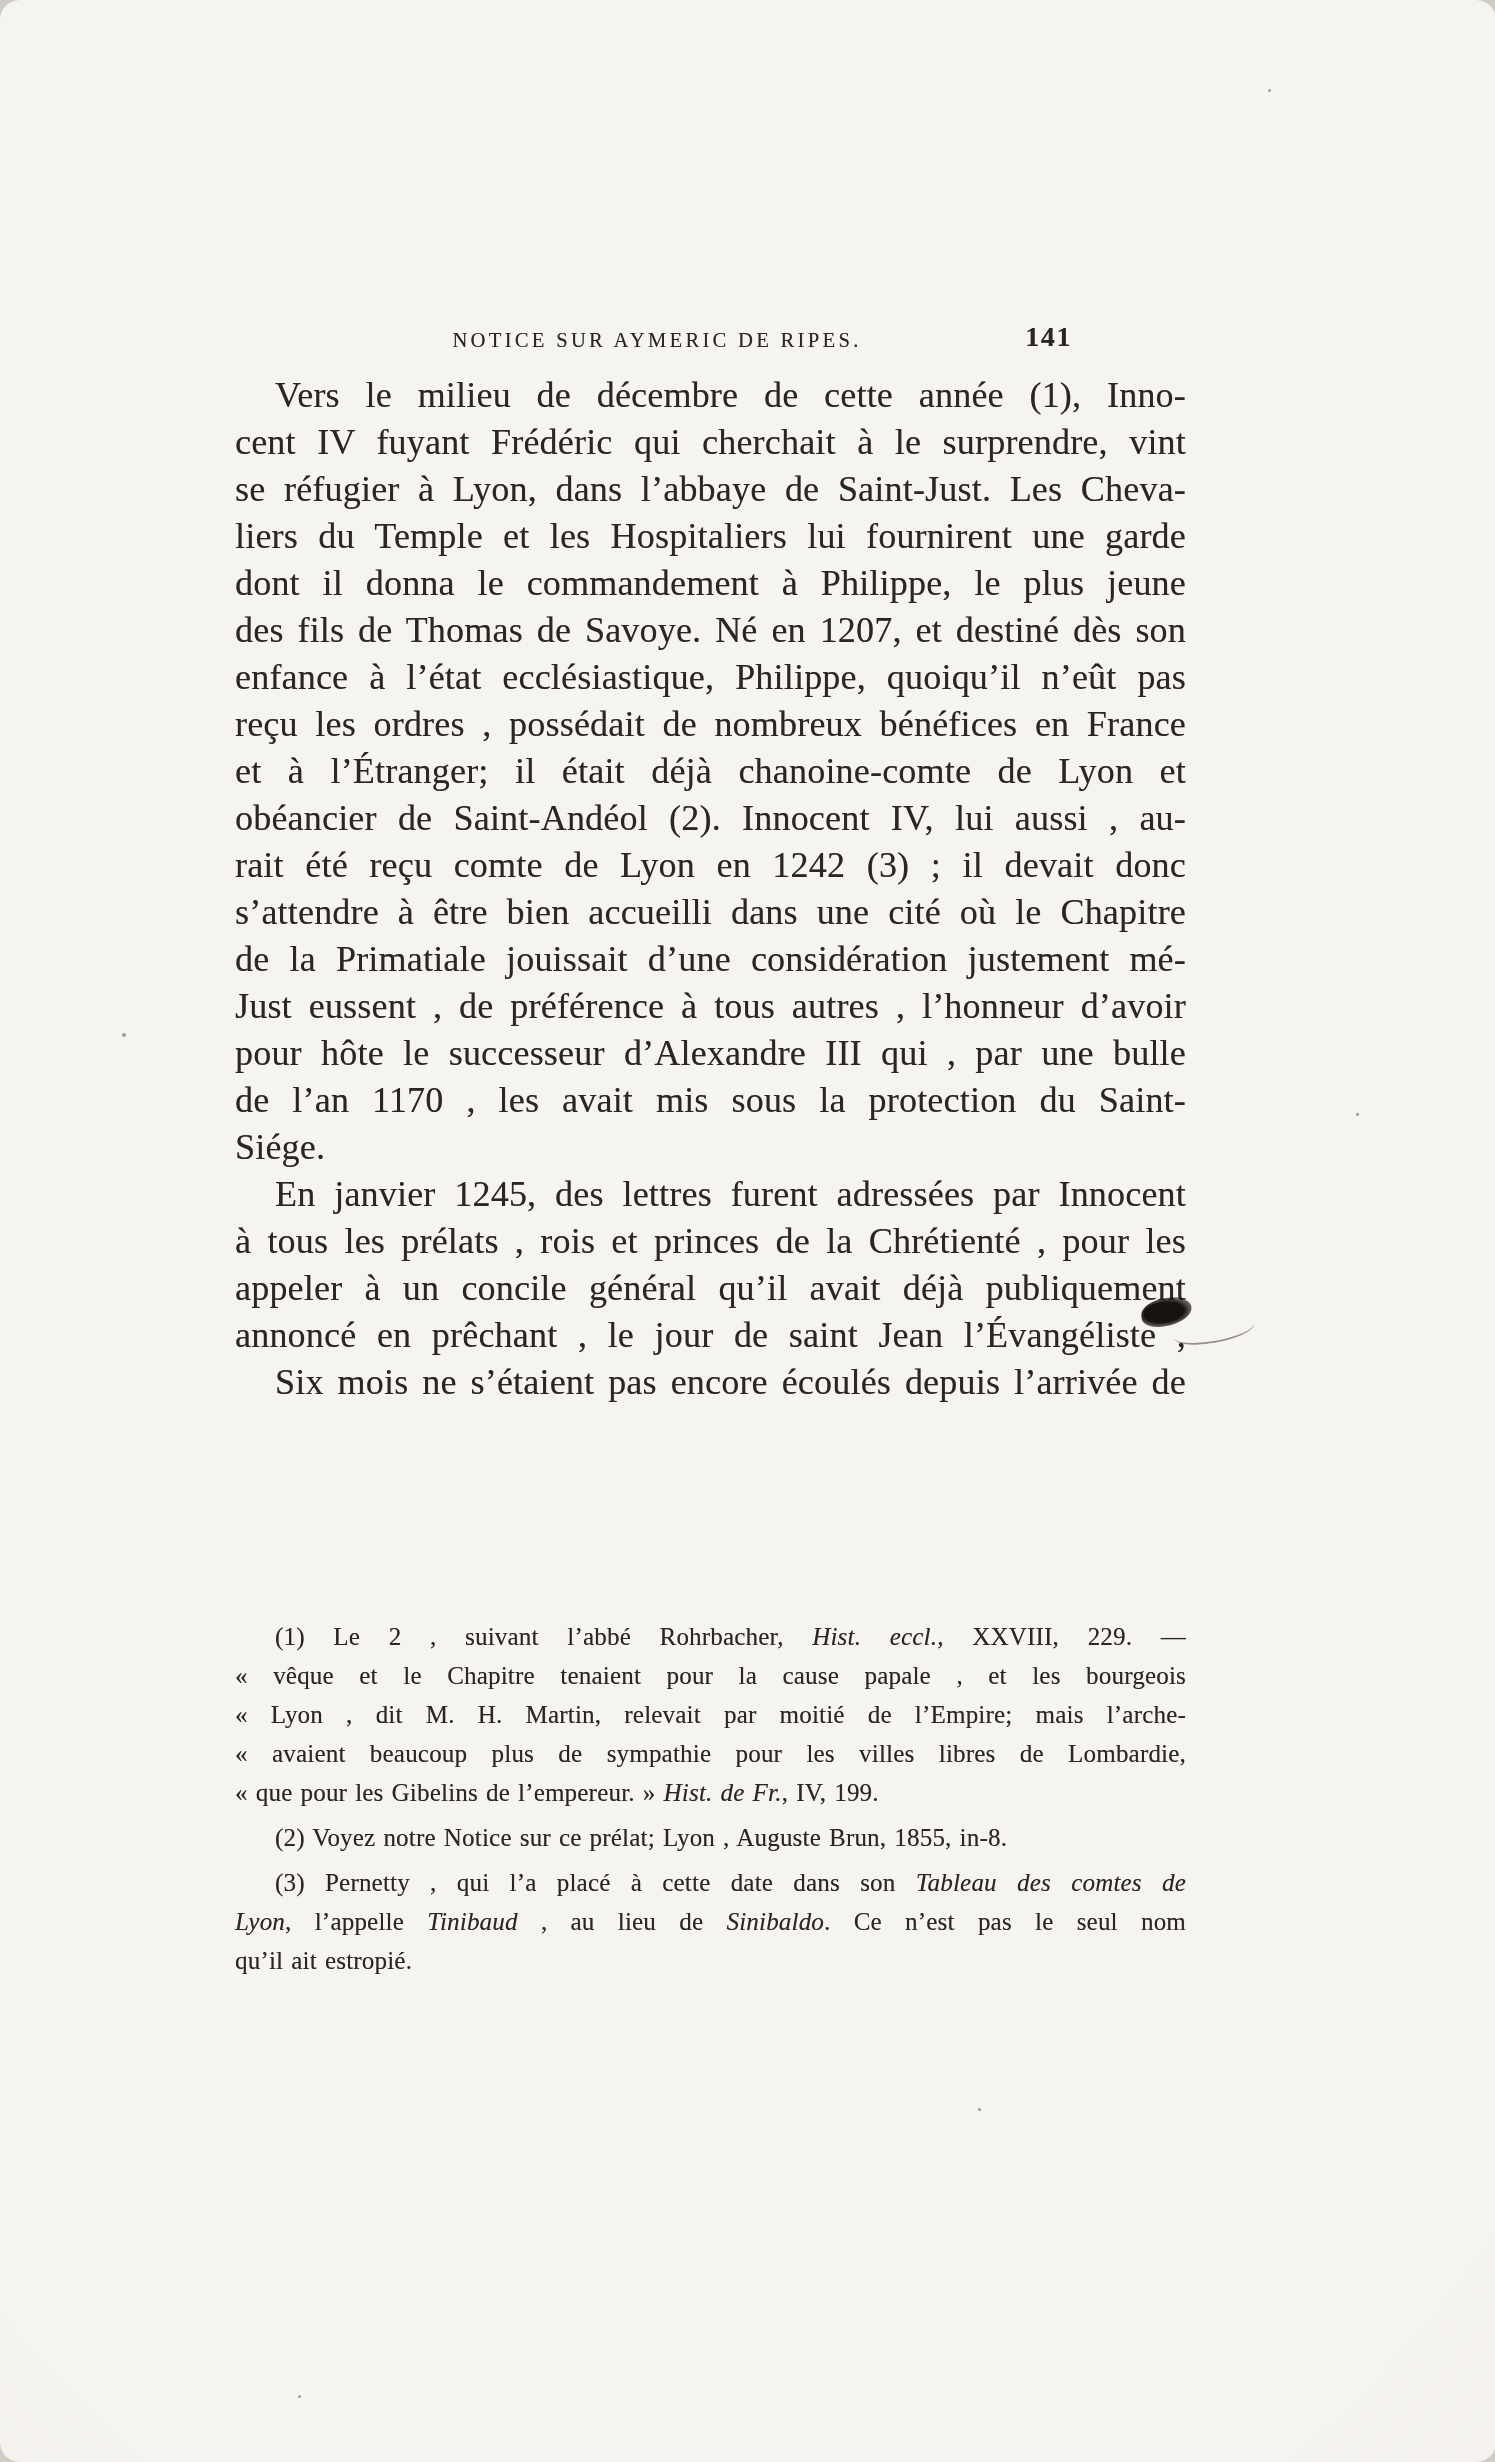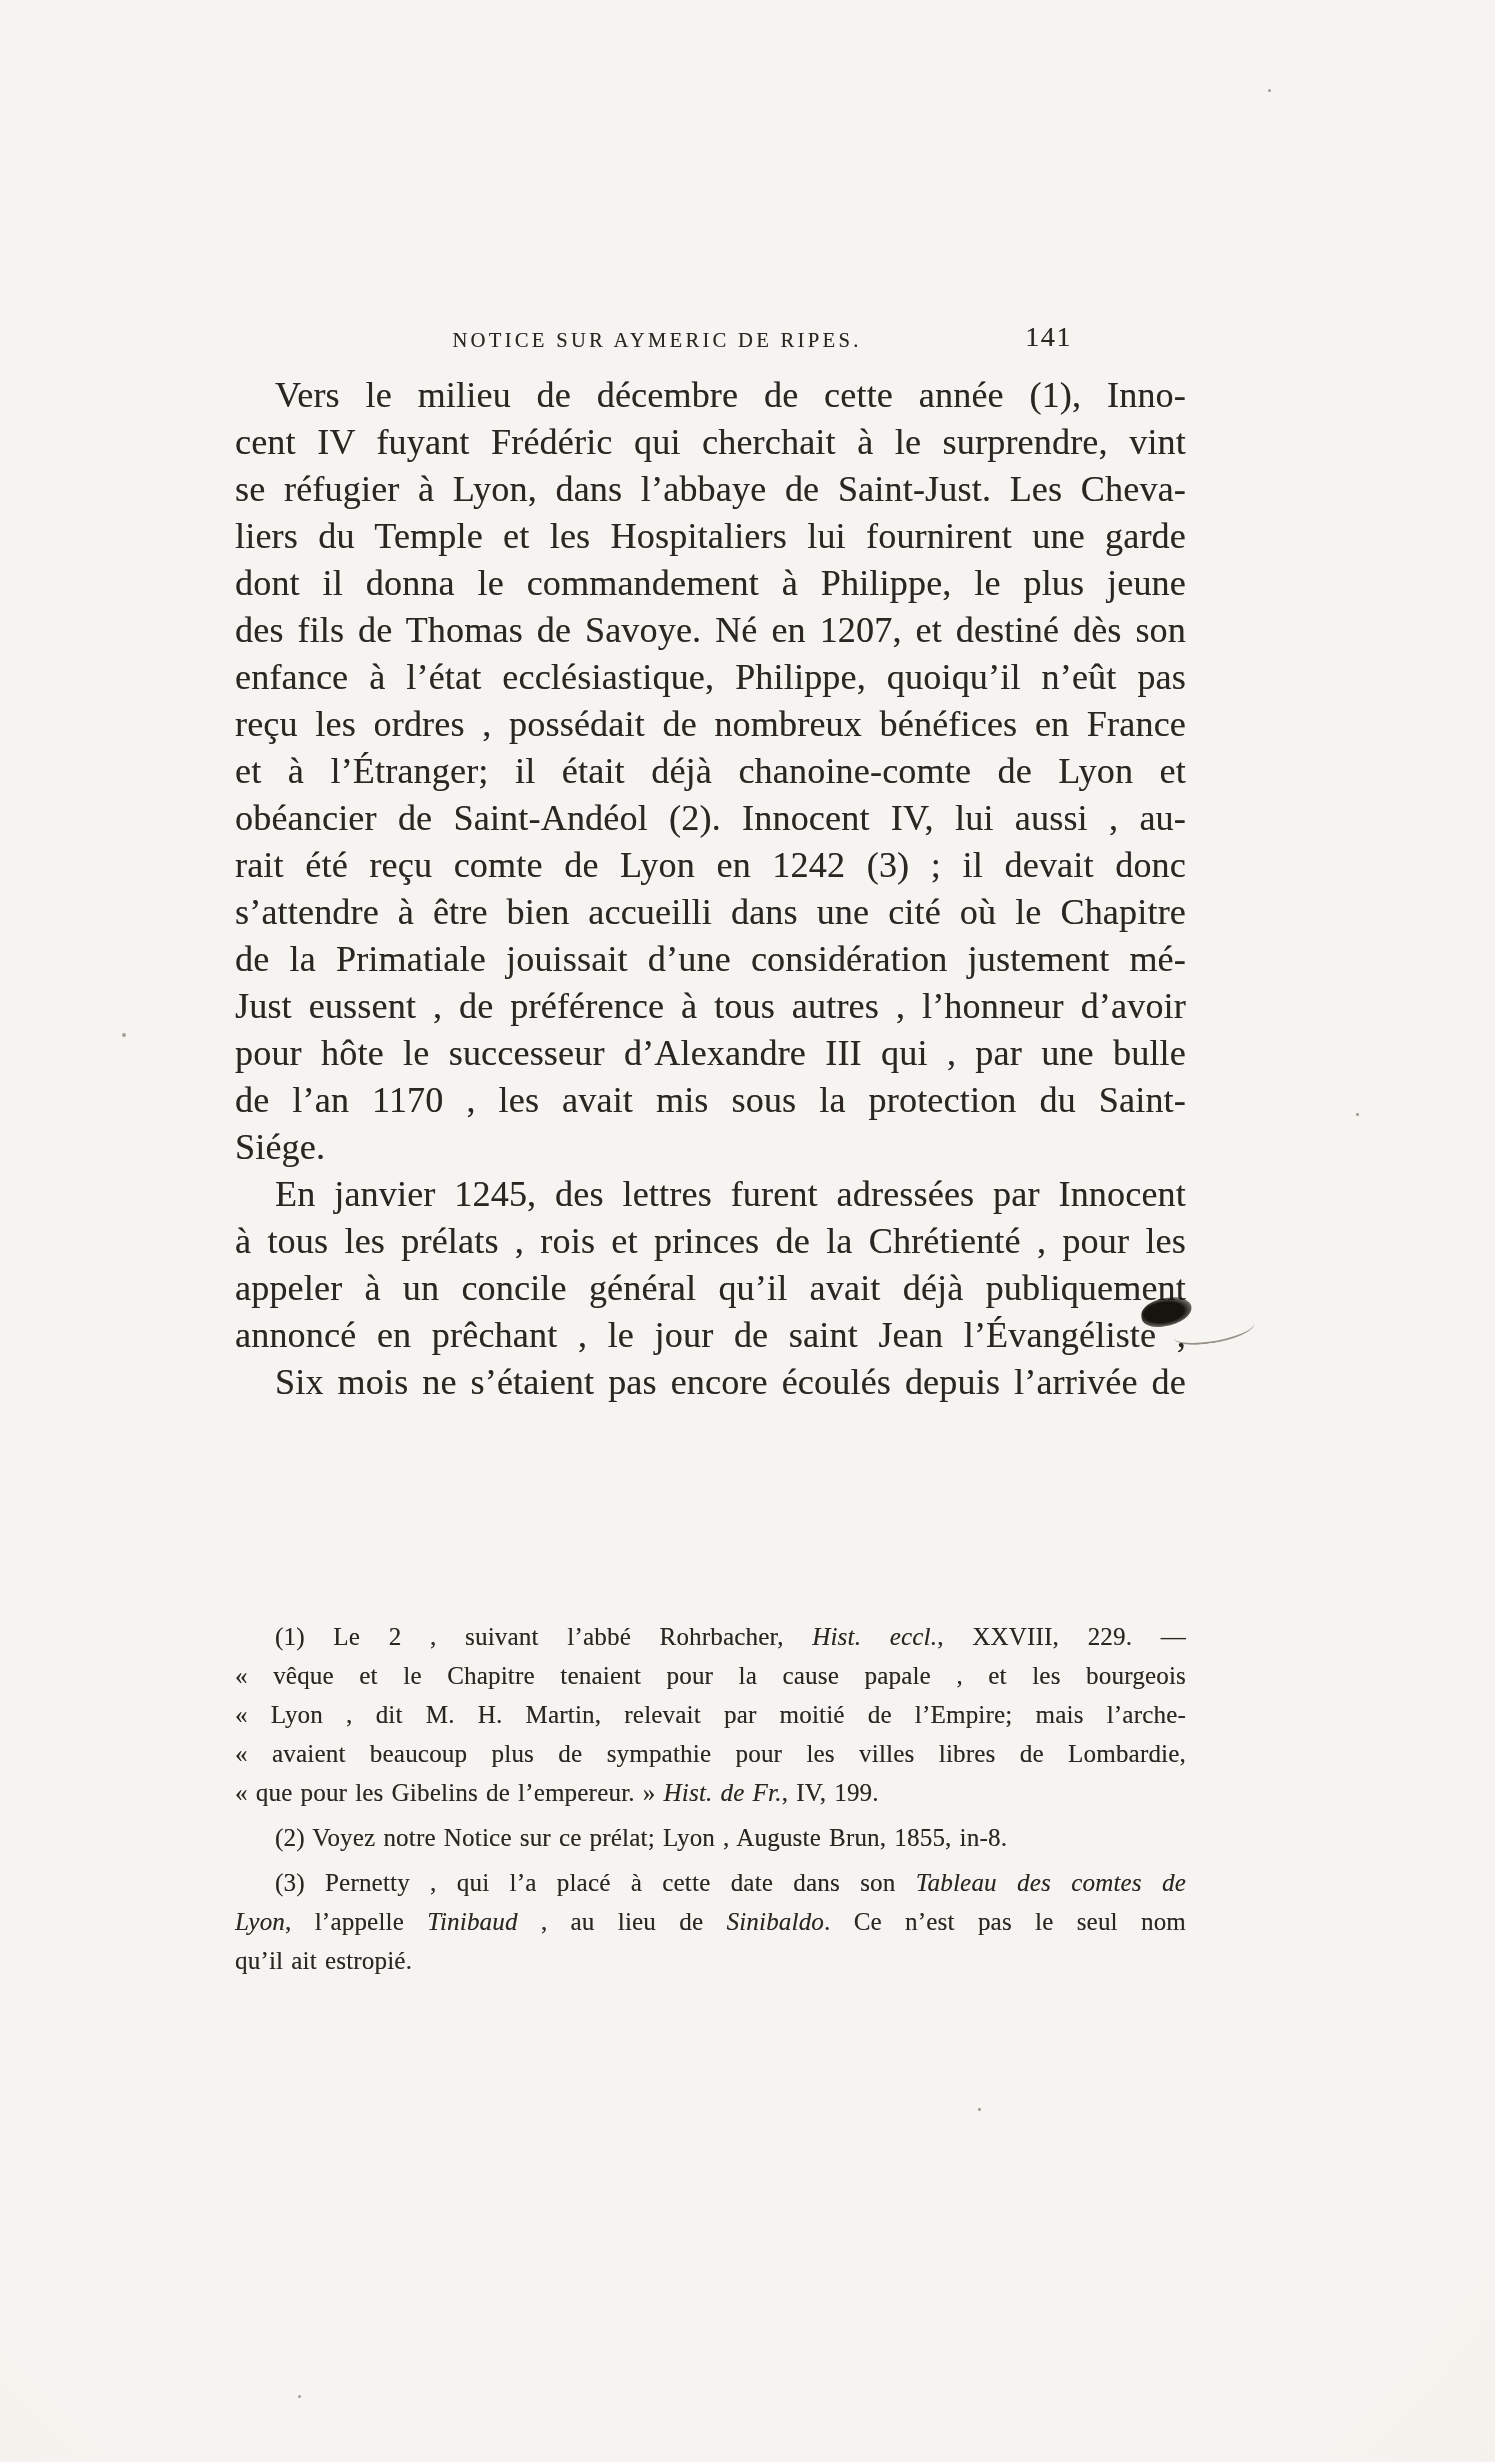--- a/index.html
+++ b/index.html
@@ -12,30 +12,31 @@
     height: 2462px;
     margin: 0 auto;
     background: radial-gradient(ellipse 135% 120% at 48% 42%,
                 var(--paper, #f6f4f0) 55%,
                 var(--paper-edge, #eae6df) 90%,
                 #e1ddd4 100%);
     color: var(--ink, #2b2622);
     font-family: "Liberation Serif", "DejaVu Serif", serif;
     overflow: hidden;
     text-shadow: 0.2px 0.3px 0.3px rgba(43, 38, 34, 0.45);
+    border-radius: 20px;
   }
 
   .header { position: absolute; top: 321px; left: 235px; width: 951px; height: 38px; }
   .running-title {
     position: absolute; left: 422px; top: 8.2px; transform: translateX(-50%);
     font-size: 20.6px; letter-spacing: 3.3px; white-space: nowrap;
   }
   .page-number {
     position: absolute; right: 114px; top: 0;
-    font-size: 28px; letter-spacing: 1.6px; font-weight: normal;
+    font-size: 28px; letter-spacing: 1.6px; font-weight: bold;
   }
 
   .body-text {
     position: absolute; top: 372px; left: 235px; width: 951px;
     font-size: 36px; line-height: 47px;
   }
   .body-text .line { min-height: 47px; }
 
   .footnotes {
     position: absolute; top: 1617px; left: 235px; width: 951px;

